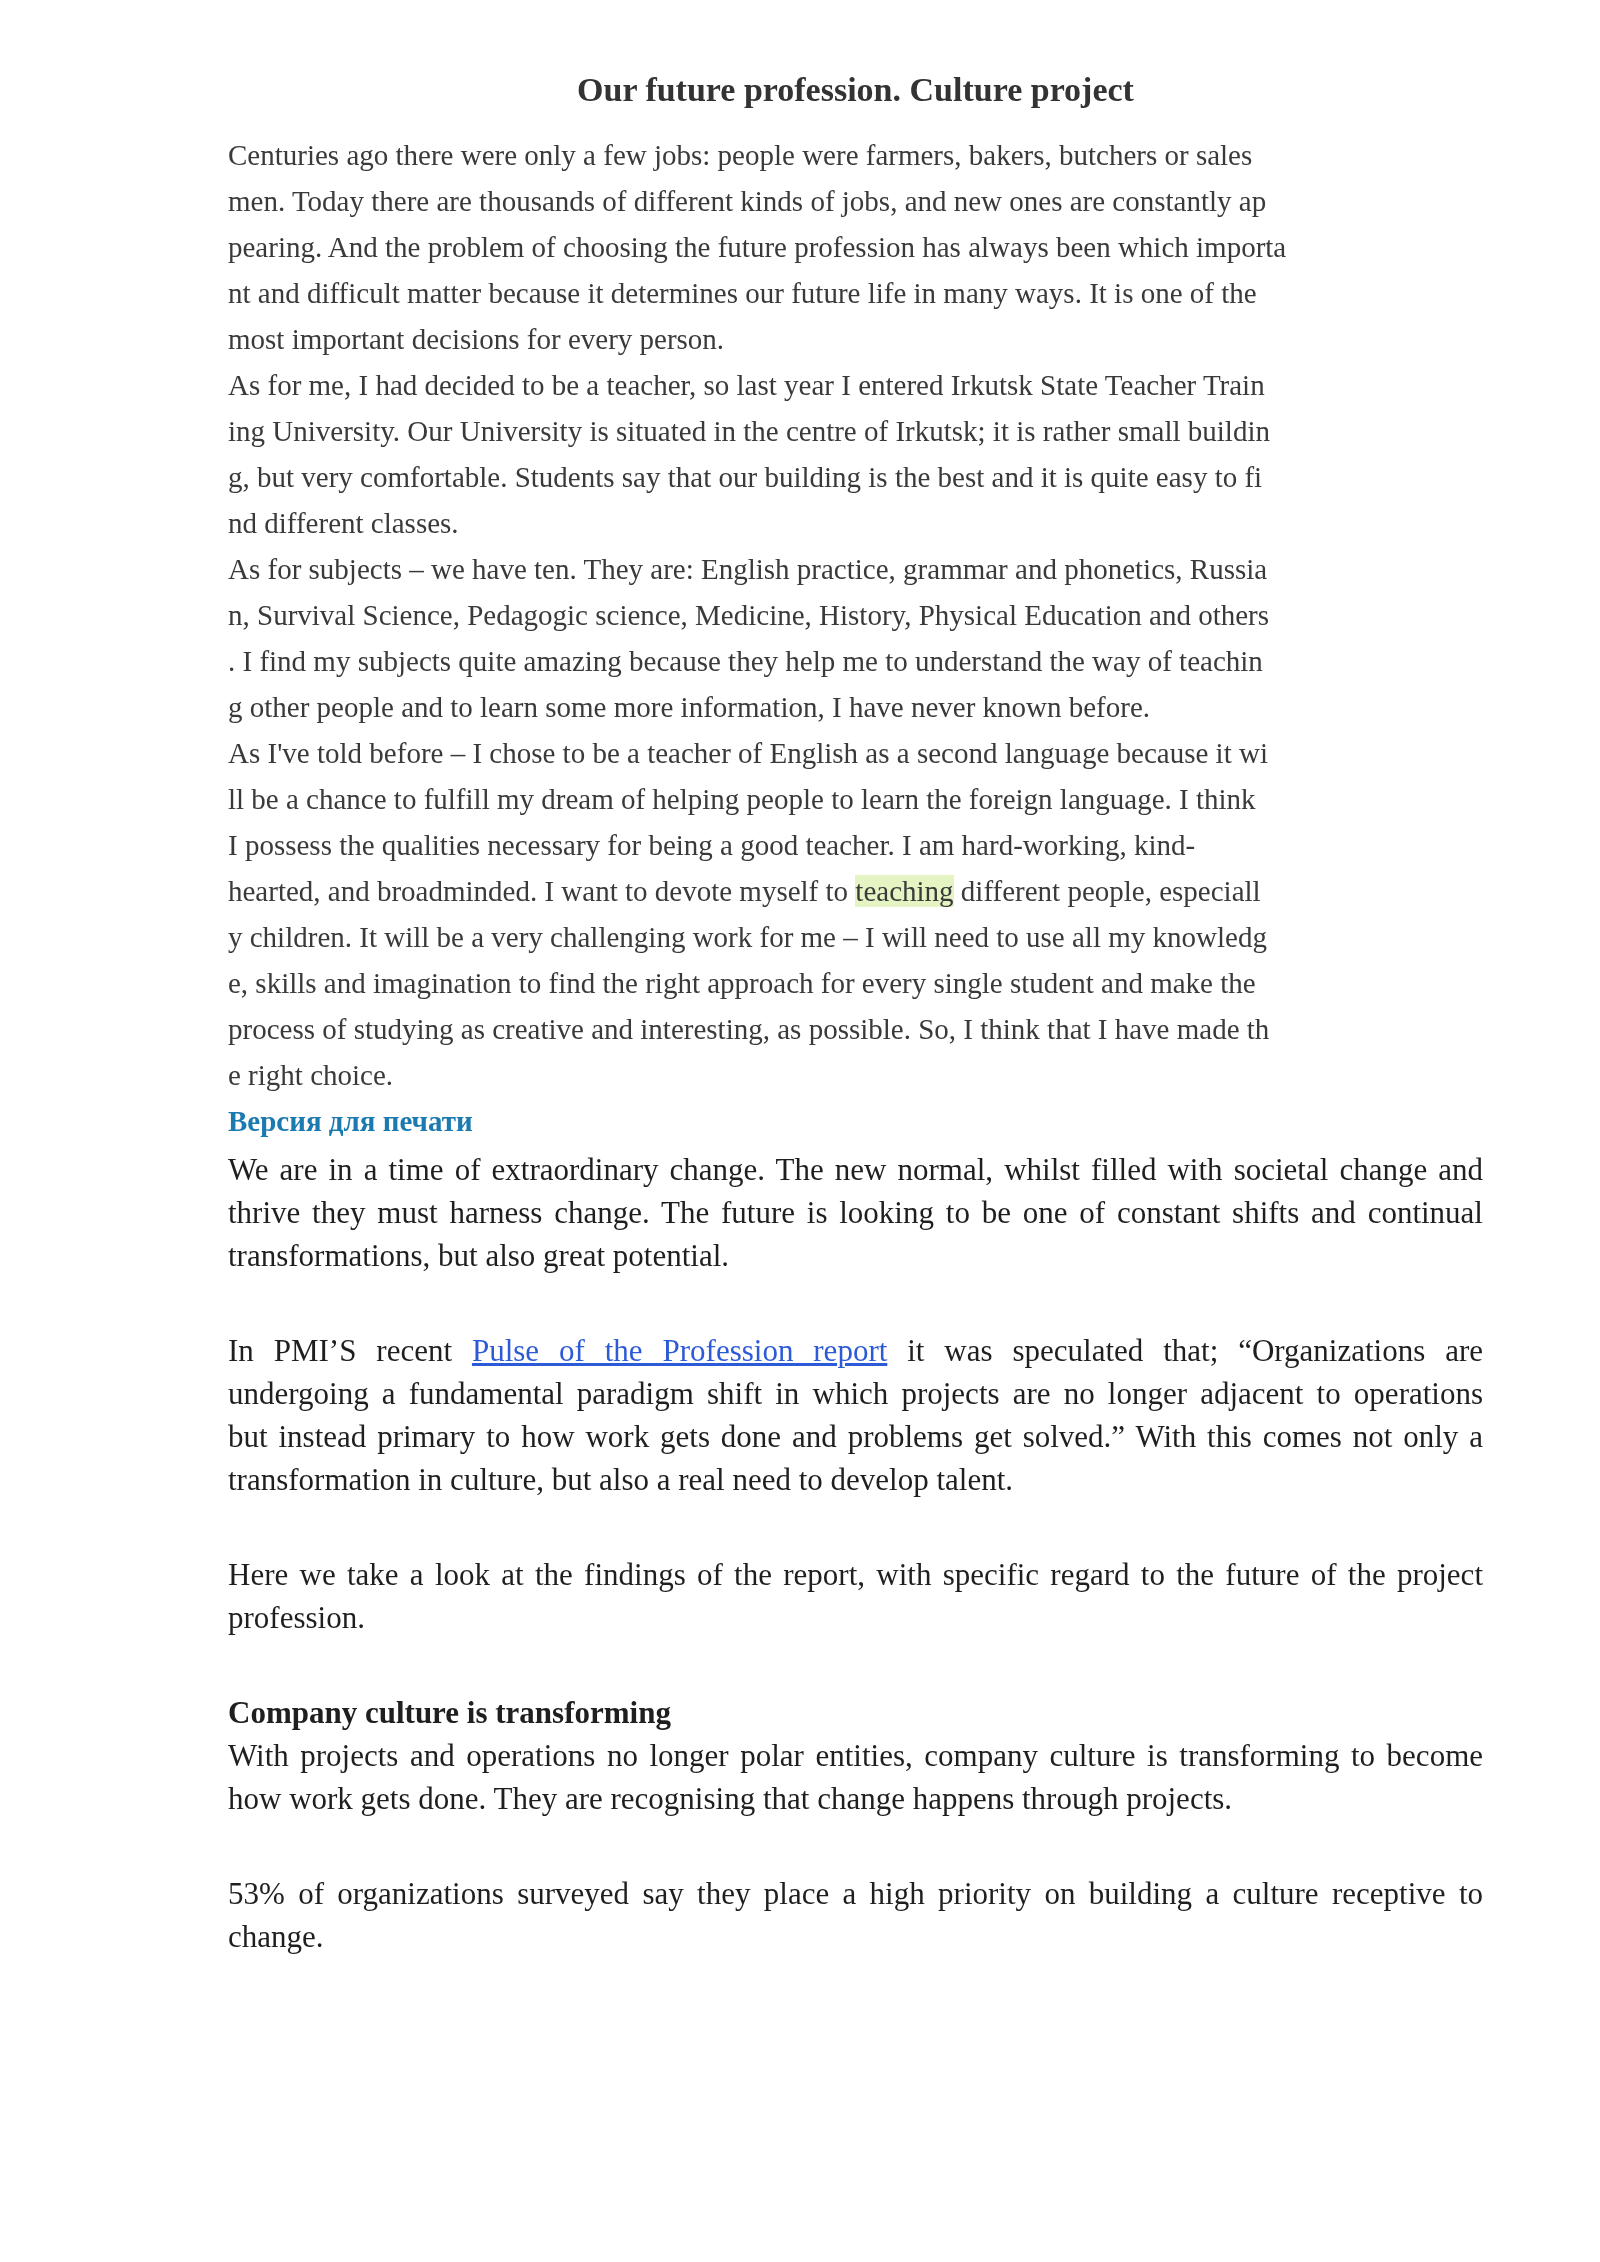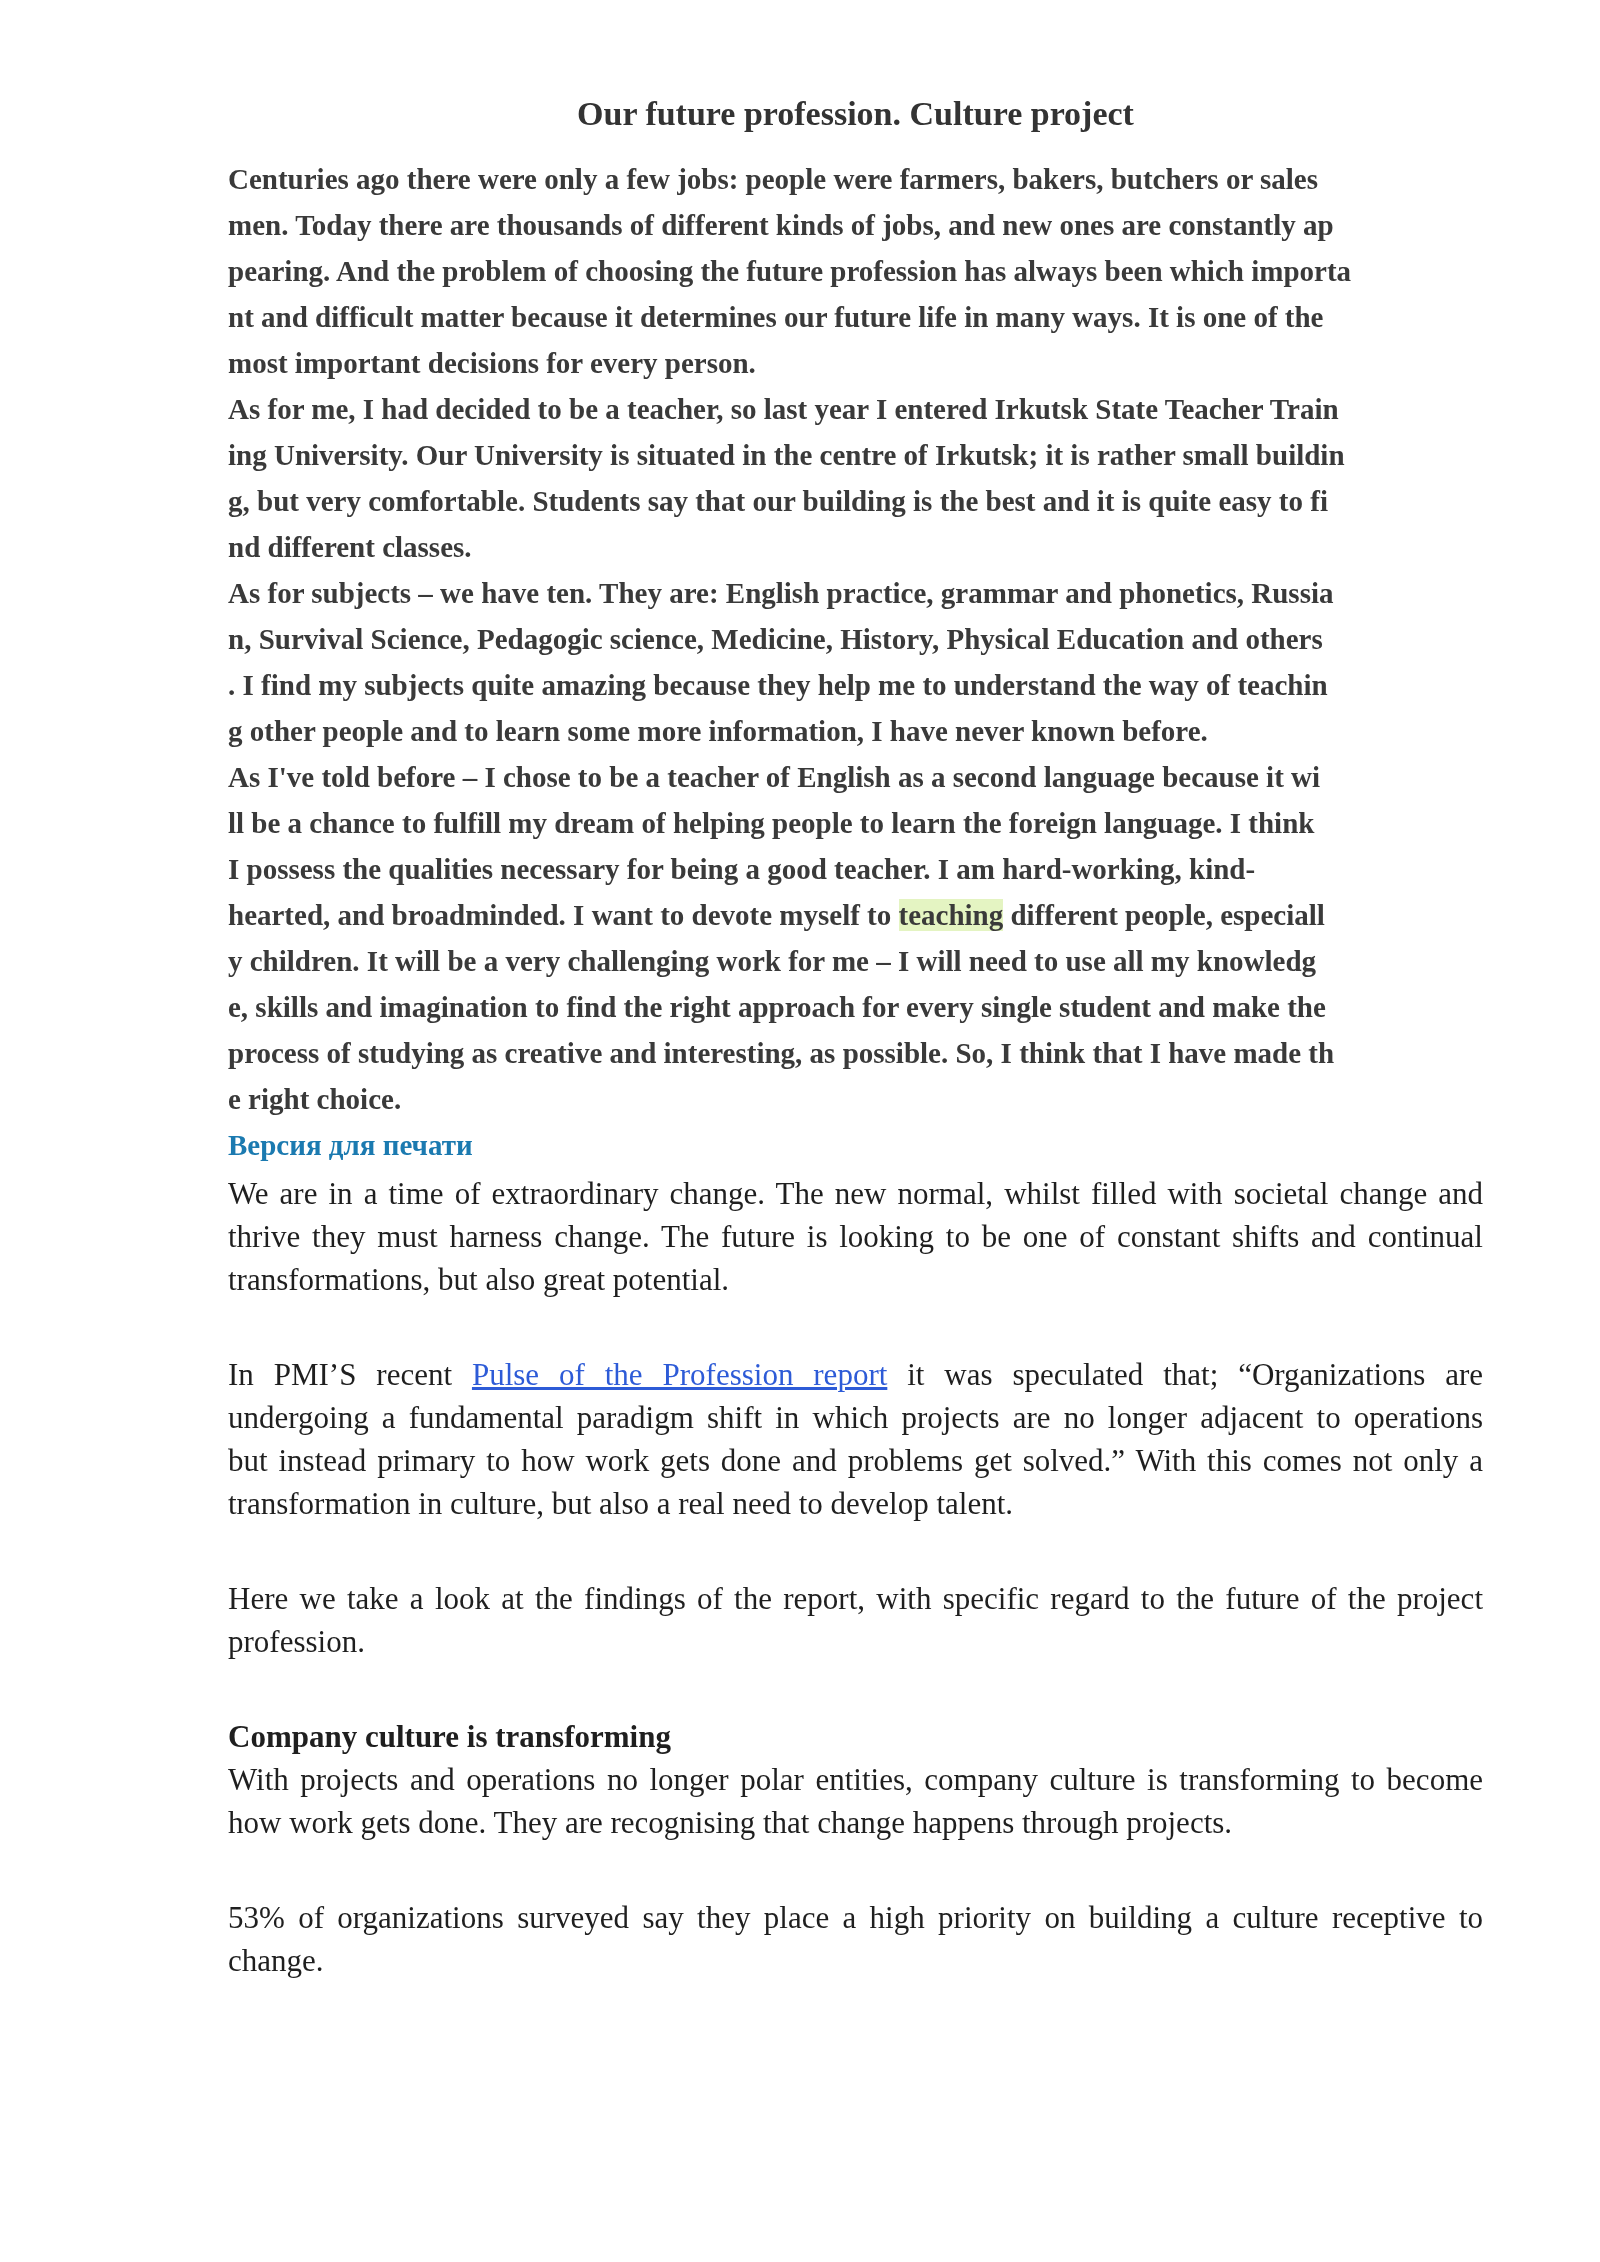--- a/index.html
+++ b/index.html
@@ -1,37 +1,37 @@
 <!DOCTYPE html>
 <html style="--hl-color: #e4f4c2; --print-link-color: #1b7ab0; --doc-link-color: #2d5bd7;"><head>
 <meta charset="utf-8">
 <style>
   html,body { margin:0; padding:0; background:#ffffff; }
   .page {
     position:relative;
     width:1600px; height:2262px;
     background:#ffffff;
     box-sizing:border-box;
-    padding:92px 110px 0 228px;
+    padding:68px 110px 0 228px;
     font-family:"Liberation Serif","DejaVu Serif",serif;
     overflow:hidden;
   }
   .title {
     width:1255px;
     margin:0 0 20px 0;
     font-size:34px; font-weight:bold; line-height:44px;
     color:#333333;
     text-align:center;
   }
   .essay {
     font-size:29px; line-height:46px;
     color:#3a3a3a;
     width:1255px;
   }
-  .eline { white-space:nowrap;font-weight:bold; }
+  .eline { white-space:nowrap; }
   .hl { background:var(--hl-color,#e4f4c2);text-align:right; }
   .print-link {
     display:block; width:max-content;
     font-size:29px; line-height:46px;
     color:var(--print-link-color,#1b7ab0);
     text-decoration:none; cursor:pointer;font-weight:bold;
   }
   .article {
     margin-top:4px;
     width:1255px;

